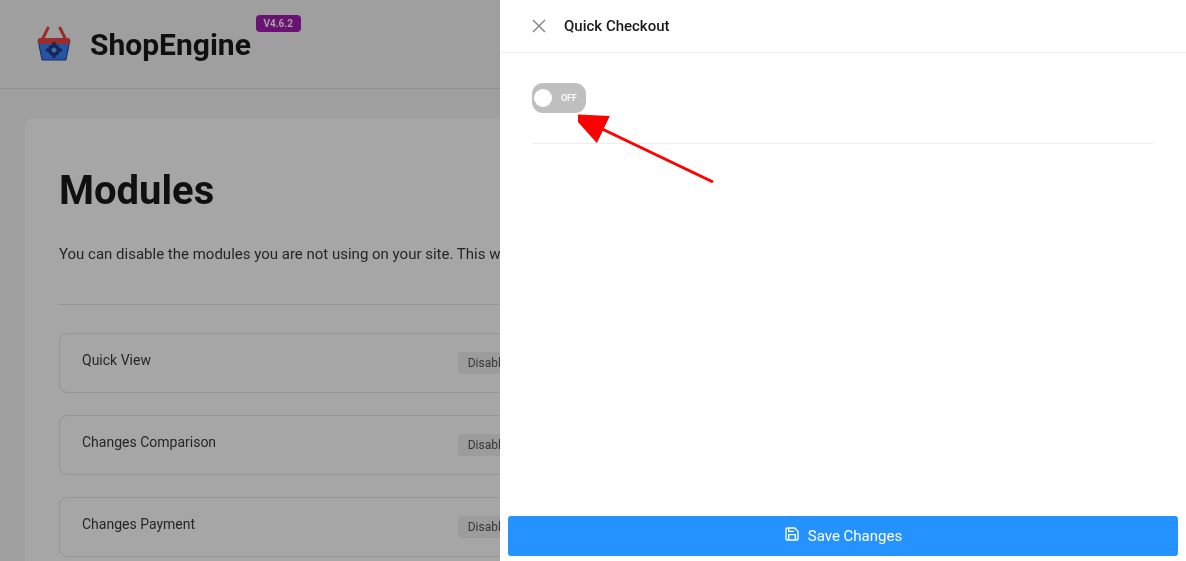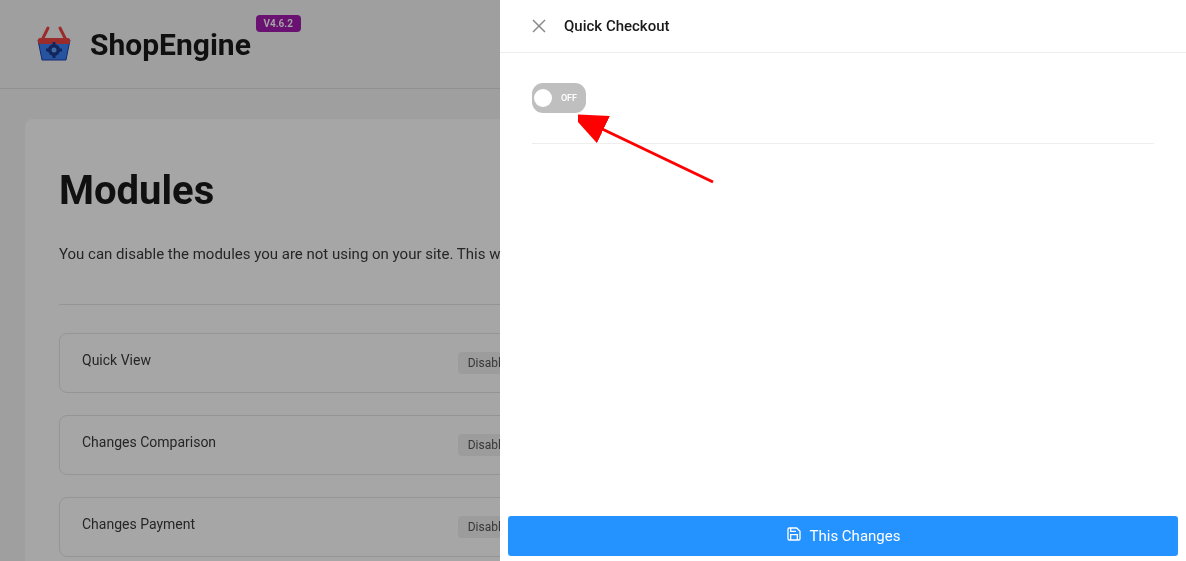--- a/index.html
+++ b/index.html
@@ -386,21 +386,21 @@
 
   <div class="panel-footer">
     <button class="save-btn">
       <span>
         <svg viewBox="0 0 24 24" width="16" height="16" fill="none" stroke="white" stroke-width="2">
           <path d="M19 21H5a2 2 0 0 1-2-2V5a2 2 0 0 1 2-2h11l5 5v11a2 2 0 0 1-2 2z"></path>
           <polyline points="17 21 17 13 7 13 7 21"></polyline>
           <polyline points="7 3 7 8 15 8"></polyline>
         </svg>
       </span>
-      <span>This Changes</span>
+      <span>Save Changes</span>
     </button>
   </div>
 </div>
 
 <div class="arrow-annotation">
   <svg width="150" height="110">
     <defs>
       <marker id="arrowhead" markerWidth="12" markerHeight="10" refX="2" refY="5" orient="auto">
         <polygon points="0 0, 12 5, 0 10" fill="#ff0000"></polygon>
       </marker>

